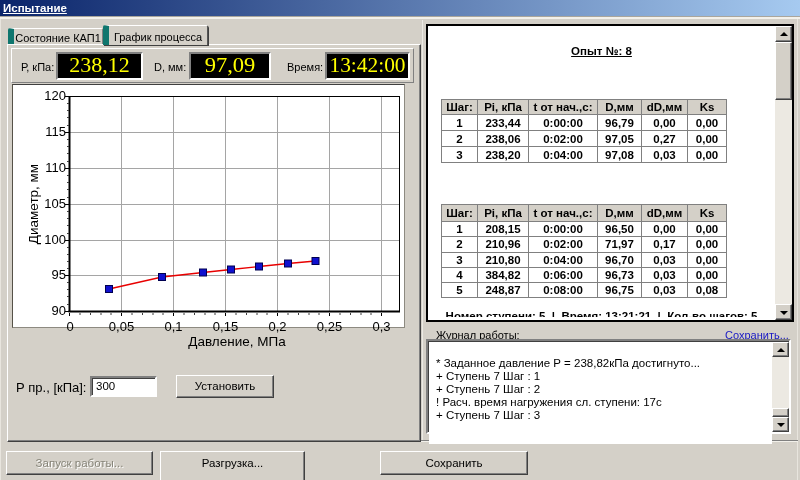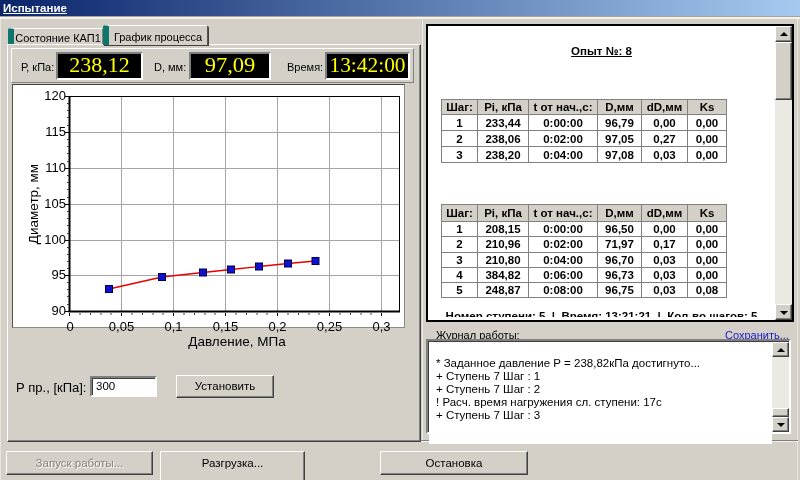--- a/index.html
+++ b/index.html
@@ -184,21 +184,21 @@
   </g>
 </svg>
 </div>
 
 <div class="abs" style="left:16px; top:380px; font-size:13px; z-index:4;">Р пр., [кПа]:</div>
 <div class="abs sunken2" style="left:90px; top:376px; width:67px; height:21px; z-index:4; font-size:11.5px; line-height:16px; padding-left:4px;">300</div>
 <div class="abs btn" style="left:176px; top:375px; width:98px; height:23px; line-height:21px; z-index:4;">Установить</div>
 
 <div class="abs btn disabled" style="left:6px; top:451px; width:147px; height:24px; line-height:22px;">Запуск работы...</div>
 <div class="abs btn" style="left:160px; top:451px; width:145px; height:36px; line-height:22px;">Разгрузка...</div>
-<div class="abs btn" style="left:380px; top:451px; width:148px; height:24px; line-height:22px;">Остановка</div>
+<div class="abs btn" style="left:380px; top:451px; width:148px; height:24px; line-height:22px;">Сохранить</div>
 
 <div class="abs" style="left:422px; top:20px; width:1px; height:422px; background:#eceae4;"></div>
 
 <div class="abs whitepanel" style="left:426px; top:24px; width:368px; height:298px; z-index:2;"></div>
 <div class="abs" style="left:428px; top:26px; width:347px; height:291px; overflow:hidden; z-index:3; background:#fff;">
   <div class="bline" style="position:absolute; left:0; top:18.5px; width:347px;"><span style="text-decoration:underline;">Опыт №: 8</span></div>
   <table class="grid" style="position:absolute; left:13px; top:73px;">
     <tbody>
         <tr style="height:15px;">
           <th style="width:36px;">Шаг:</th>

